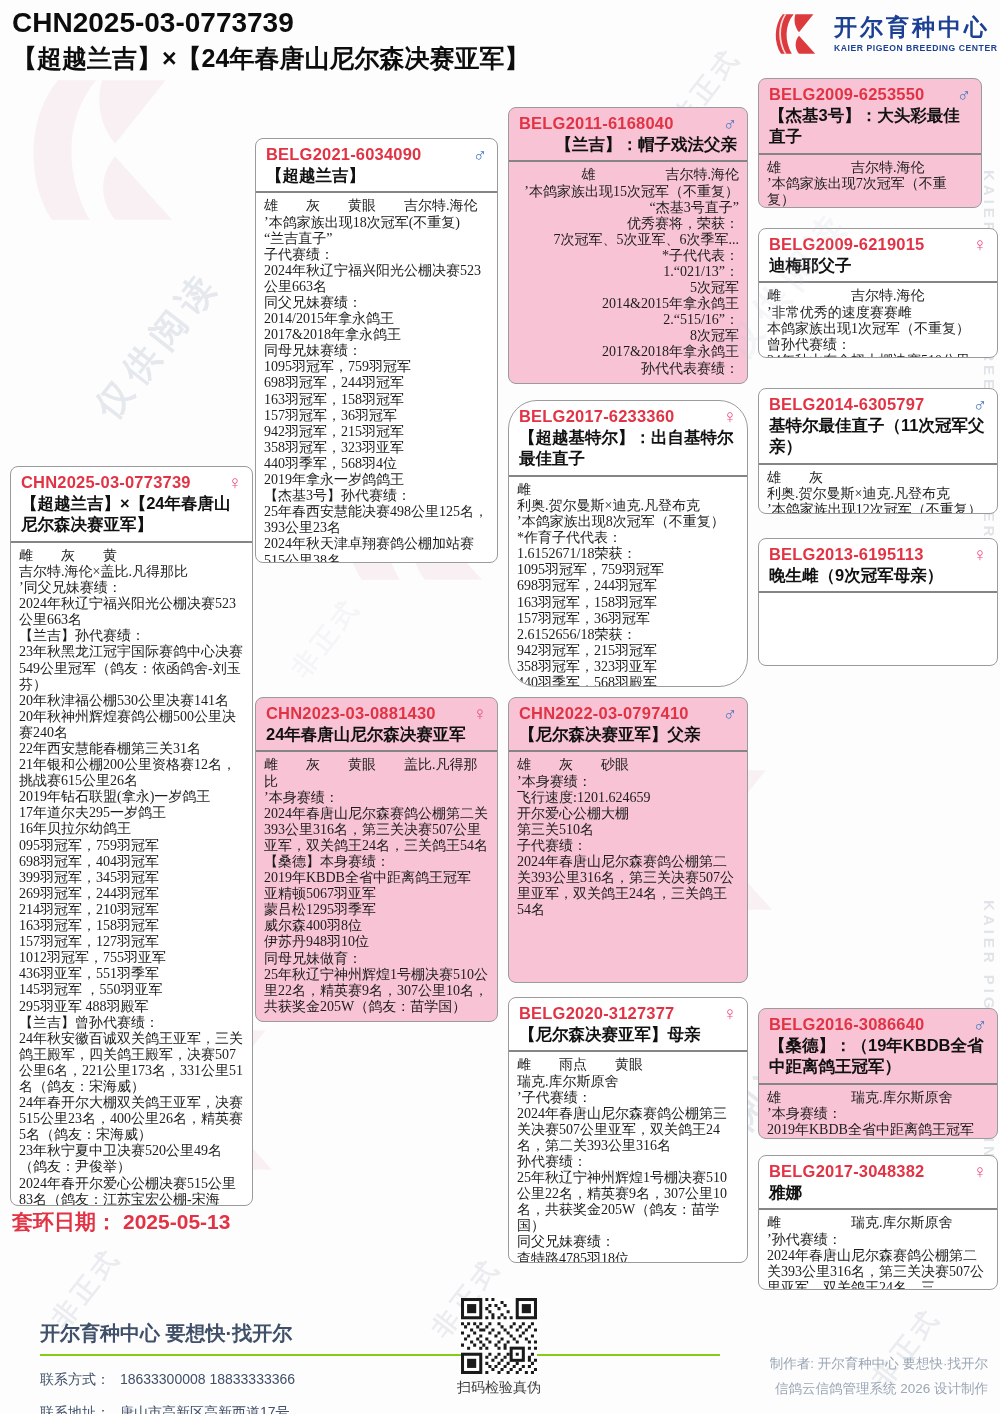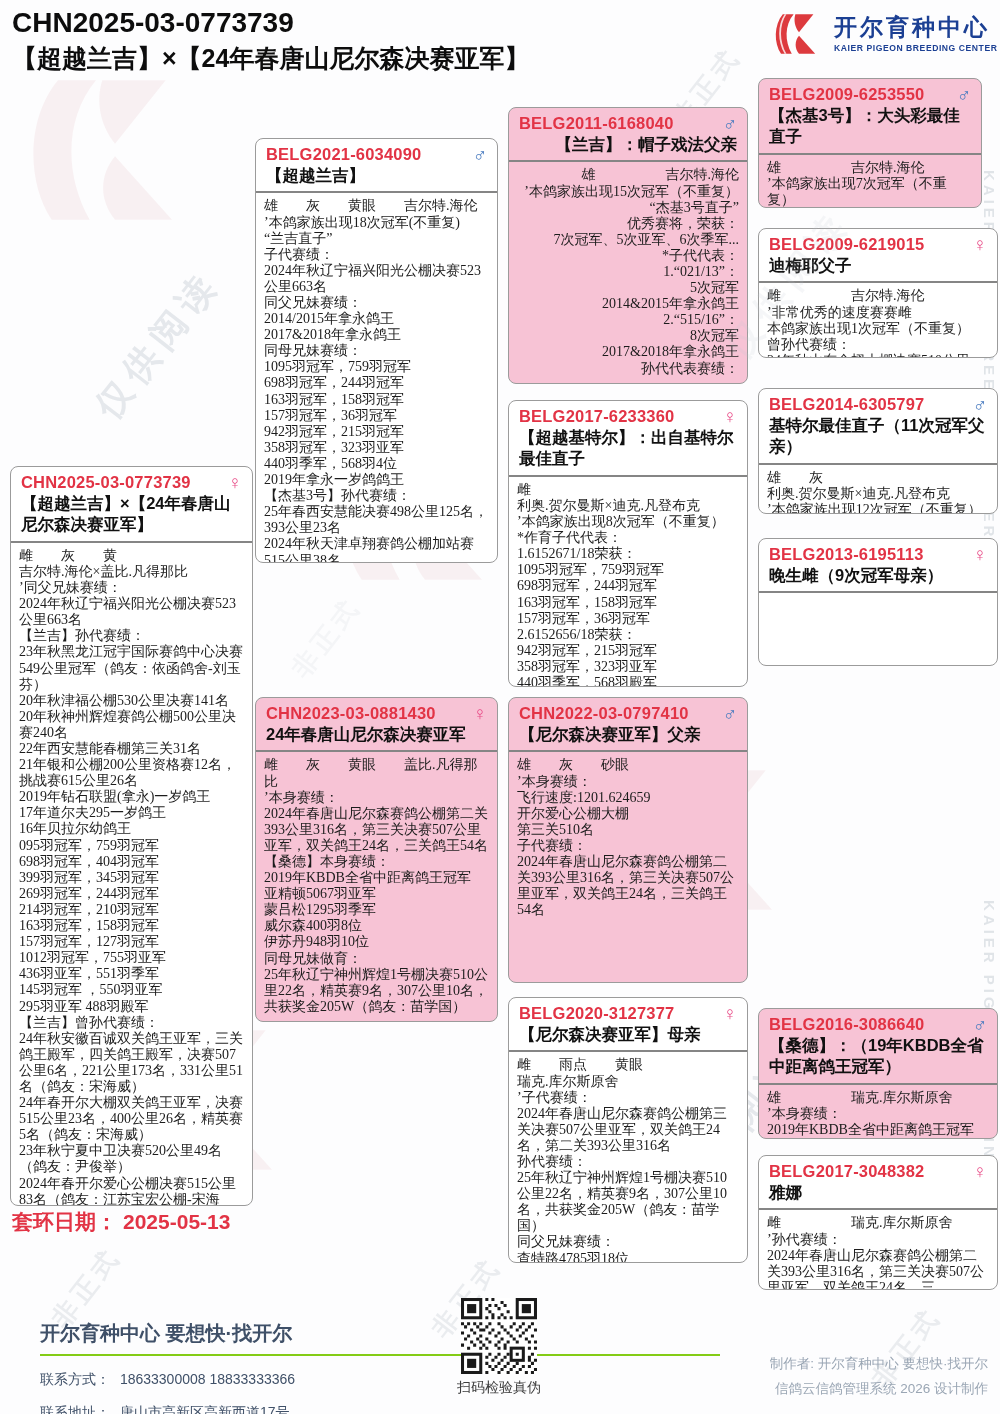--- a/index.html
+++ b/index.html
@@ -218,21 +218,21 @@
 *子代代表：
 1.“021/13”：
 5次冠军
 2014&amp;2015年拿永鸽王
 2.“515/16”：
 8次冠军
 2017&amp;2018年拿永鸽王
 孙代代表赛绩：</div>
   </div>
 
-  <div class="pbox" style="left:508px;top:400px;width:240px;height:287px;">
+  <div class="pbox" style="left:508px;top:400px;width:240px;height:287px;border-radius:29px;">
     <div class="phead">
       <div class="crow">
         <span class="code">BELG2017-6233360</span>
         <span class="sex female">♀</span>
       </div>
       <div class="ptitle">【超越基特尔】：出自基特尔最佳直子</div>
     </div>
     <div class="pbody">雌
 利奥.贺尔曼斯×迪克.凡登布克
 ’本鸽家族出现8次冠军（不重复）

